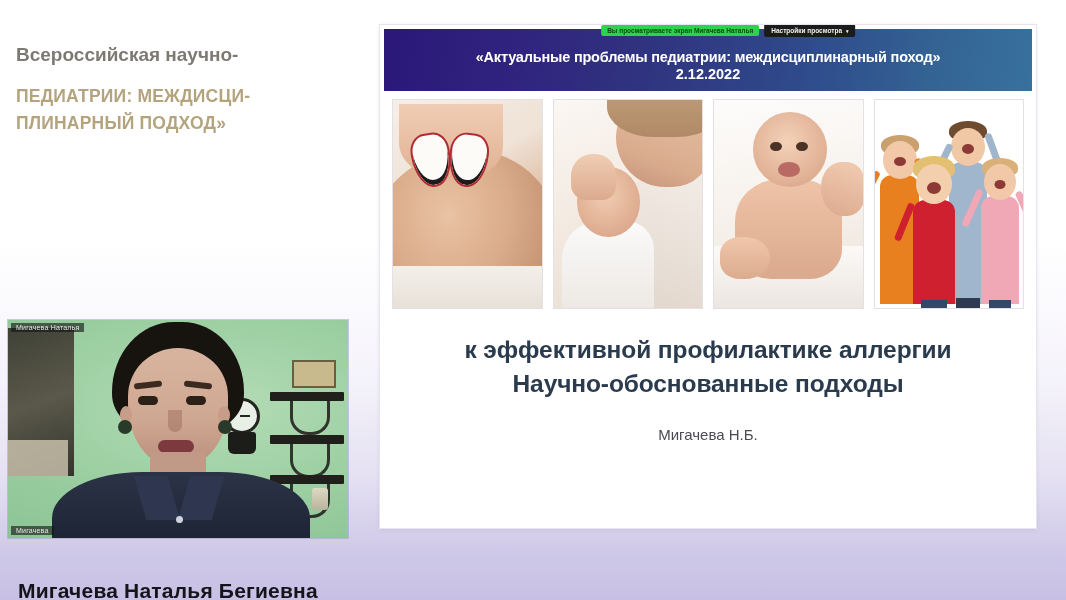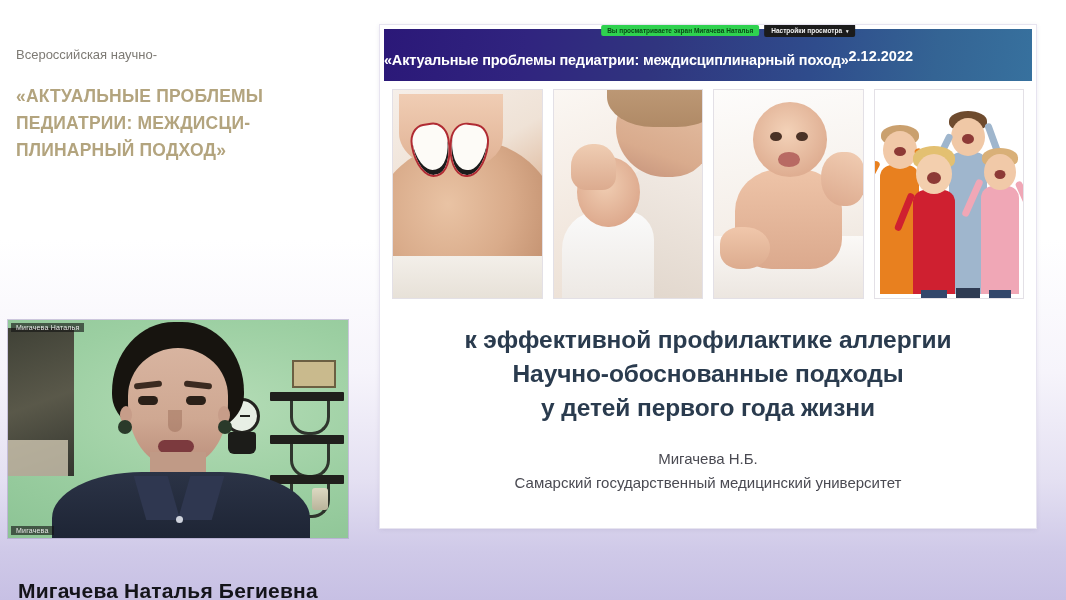--- a/index.html
+++ b/index.html
@@ -26,23 +26,23 @@
 
   
   #conf-block {
     position: absolute;
     left: 16px;
     top: 45px;
     width: 330px;
   }
   #conf-kicker {
     color: #7d7a74;
-    font-size: 13px;
+    font-size: 19px;
     line-height: 20px;
-    font-weight: 400;
+    font-weight: 700;
   }
   #conf-title {
     margin-top: 18px;
     color: #b3a47e;
     font-size: 17.5px;
     font-weight: 700;
     line-height: 27px;
     letter-spacing: .2px;
   }
 
@@ -177,27 +177,28 @@
     width: 656px;
     height: 503px;
     background: #ffffff;
     box-shadow: 0 0 0 1px #e7e4f0, 0 1px 5px rgba(90,80,130,.16);
     overflow: hidden;
   }
 
   #slide-header {
     position: relative;
     margin: 4px 4px 0 4px;
-    height: 52px;
+    height: 62px;
     background: linear-gradient(100deg,
         #2b1878 0%, #30247f 22%, #30357f 42%, #2f4c8c 66%, #346494 85%, #37719e 100%);
     color: #ffffff;
     display: flex;
-    flex-direction: row;
+    flex-direction: column;
     align-items: center;
+    justify-content: center;
   }
   #slide-header-line1 {
     font-size: 14.5px;
     font-weight: 700;
     letter-spacing: -.2px;
     margin-top: 10px;
   }
   #slide-header-line2 {
     font-size: 14.5px;
     font-weight: 700;
@@ -406,21 +407,20 @@
 </head>
 <body>
 
 <div id="stage">
 
   <div id="conf-block">
     <div id="conf-kicker">
       <div>Всероссийская научно-</div>
     </div>
     <div id="conf-title">
-      <div>«АКТУАЛЬНЫЕ ПРОБЛЕМЫ</div>
       <div>ПЕДИАТРИИ: МЕЖДИСЦИ-</div>
       <div>ПЛИНАРНЫЙ ПОДХОД»</div>
     </div>
   </div>
 
   <div id="webcam">
     <div class="cam-wall"></div>
     <div class="cam-furn-l"></div>
     <div class="cam-furn-l2"></div>
 
@@ -531,22 +531,20 @@
           <div class="mouth"></div>
           <div class="arm a"></div>
           <div class="legs"></div>
         </div>
       </div>
     </div>
 
     <div id="slide-title">
       <span class="tl">к эффективной профилактике аллергии</span>
       <span class="tl">Научно-обоснованные подходы</span>
-      <span class="tl">у детей первого года жизни</span>
     </div>
 
     <div id="slide-credits">
       <span class="cl">Мигачева Н.Б.</span>
-      <span class="cl">Самарский государственный медицинский университет</span>
     </div>
 
   </div>
 </div>
 
 </body></html>

